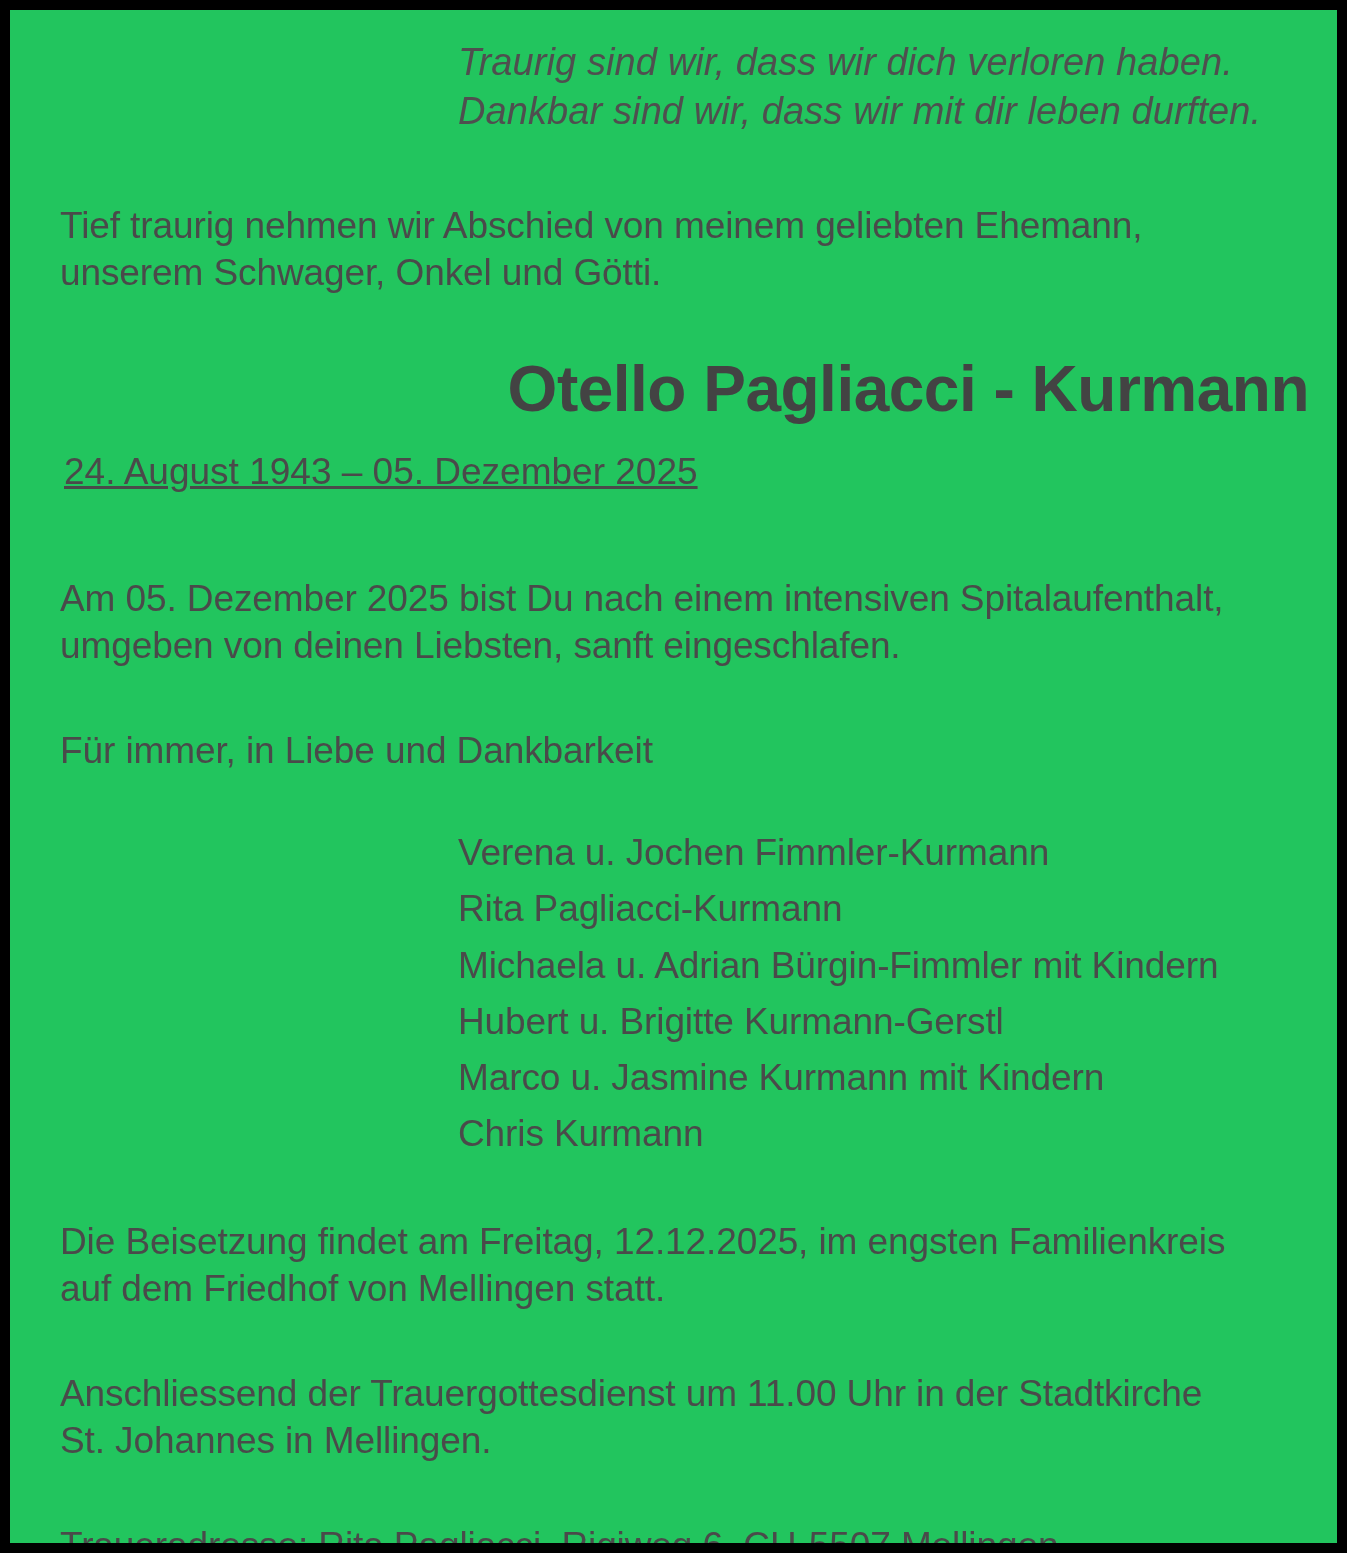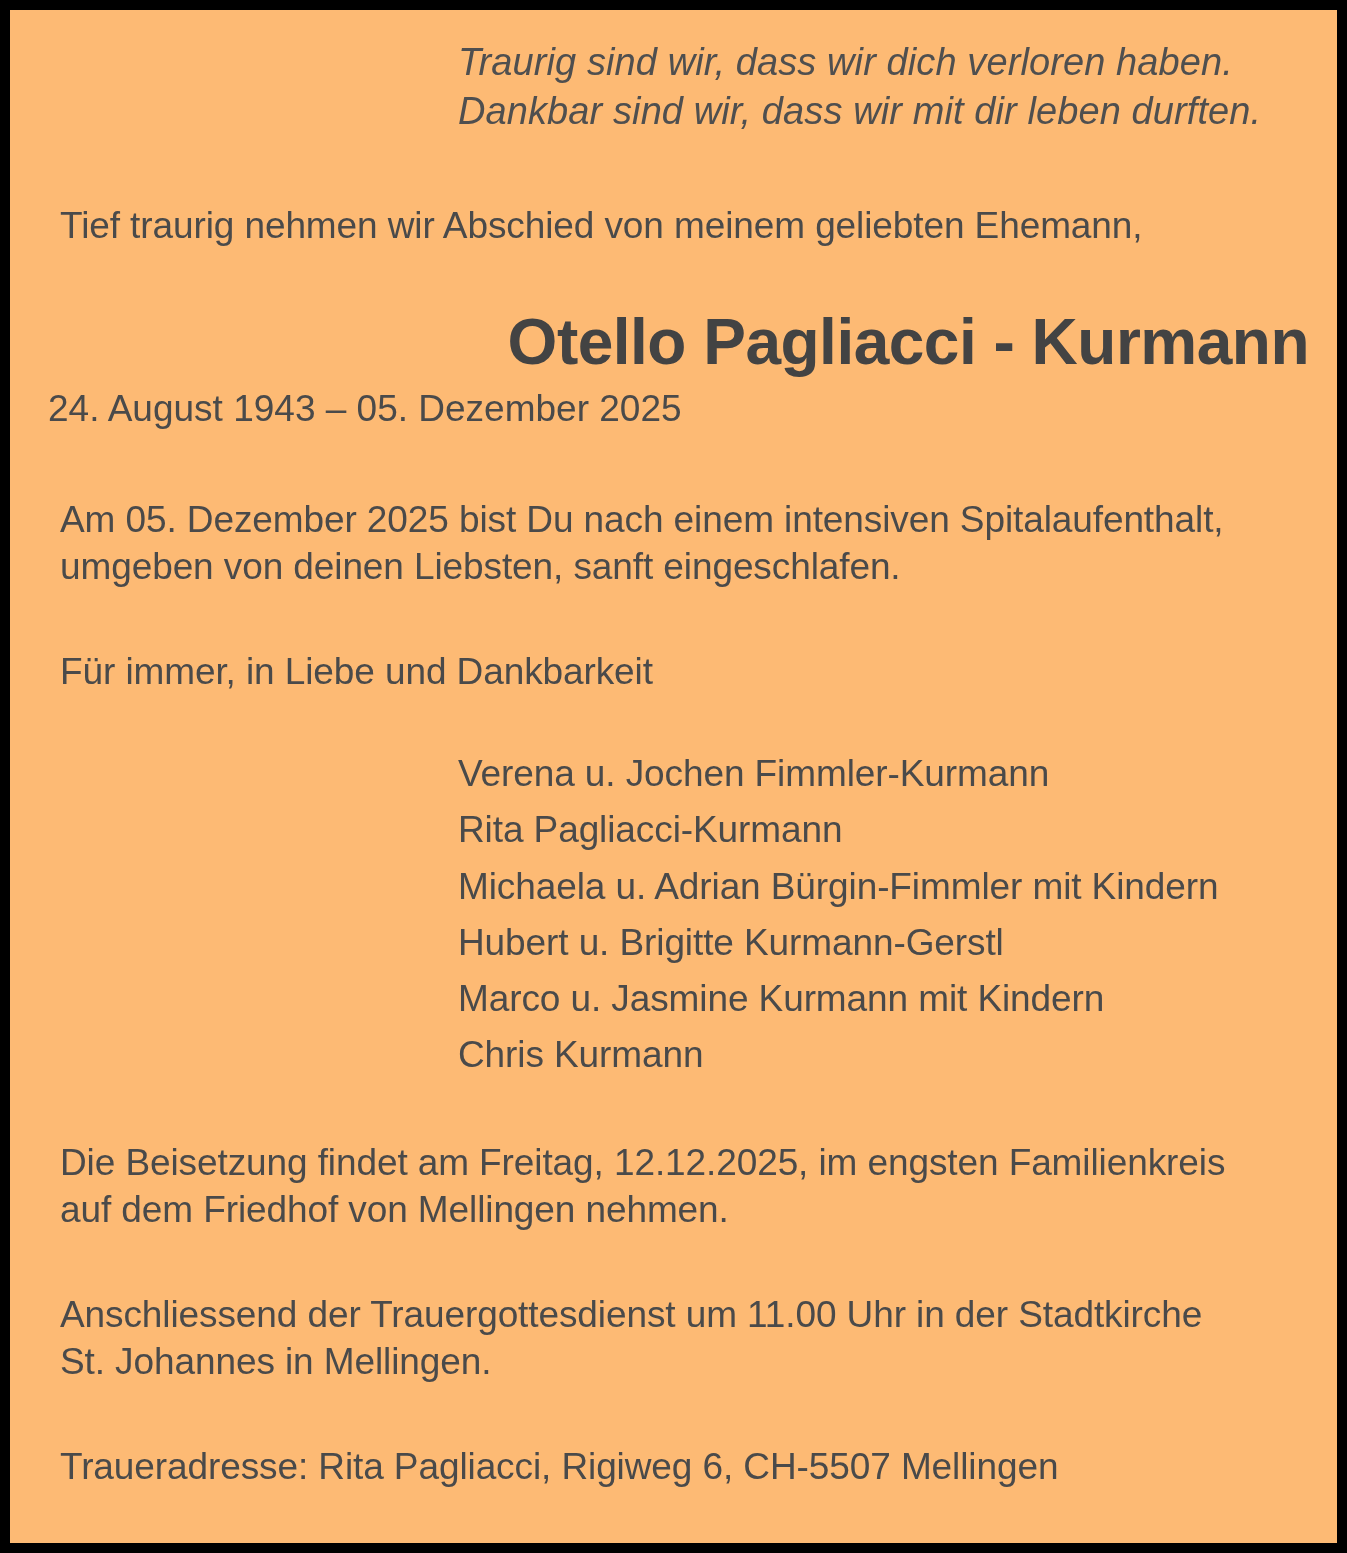--- a/index.html
+++ b/index.html
@@ -7,21 +7,21 @@
     margin: 0;
     padding: 0;
     background: #ffffff;
   }
 
   .notice {
     position: relative;
     width: 1347px;
     height: 1553px;
     box-sizing: border-box;
-    background: #fdba74;
+    background: #22c55e;
     border: 10px solid #000000;
     overflow: hidden;
     font-family: "Liberation Sans", "DejaVu Sans", sans-serif;
     color: #4a4a4a;
   }
 
   .inner {
     box-sizing: border-box;
     width: 100%;
     height: 100%;
@@ -68,27 +68,28 @@
     line-height: 1.08;
     font-weight: bold;
     color: #434343;
     font-stretch: condensed;
     letter-spacing: -0.5px;
     white-space: nowrap;
     text-align: right;
   }
 
   .life-dates {
-    margin: 0;
+    margin: 16px;
     padding-top: 10px;
     font-size: 37px;
     line-height: 1.2;
     color: #4a4a4a;
     font-stretch: condensed;
     white-space: nowrap;
+    text-decoration: underline;
   }
 
   
   .mourners {
     list-style: none;
     margin: 0 0 0 410px;
     padding: 0;
   }
   .mourners li {
     font-size: 37px;
@@ -107,20 +108,21 @@
 
     <div class="poem">
       <span class="poem-line">Traurig sind wir, dass wir dich verloren haben.</span>
       <span class="poem-line">Dankbar sind wir, dass wir mit dir leben durften.</span>
     </div>
 
     <div class="gap-lead"></div>
 
     <p class="para">
       <span class="ln">Tief traurig nehmen wir Abschied von meinem geliebten Ehemann,</span>
+      <span class="ln">unserem Schwager, Onkel und Götti.</span>
     </p>
 
     <div class="gap-md"></div>
 
     <h1 class="deceased-name">Otello Pagliacci - Kurmann</h1>
 
     <p class="life-dates">24. August 1943 – 05. Dezember 2025</p>
 
     <div class="gap-lead"></div>
 
@@ -141,21 +143,21 @@
       <li>Michaela u. Adrian Bürgin-Fimmler mit Kindern</li>
       <li>Hubert u. Brigitte Kurmann-Gerstl</li>
       <li>Marco u. Jasmine Kurmann mit Kindern</li>
       <li>Chris Kurmann</li>
     </ul>
 
     <div class="gap-after-list"></div>
 
     <p class="para">
       <span class="ln">Die Beisetzung findet am Freitag, 12.12.2025, im engsten Familienkreis</span>
-      <span class="ln">auf dem Friedhof von Mellingen nehmen.</span>
+      <span class="ln">auf dem Friedhof von Mellingen statt.</span>
     </p>
 
     <div class="gap-sm"></div>
 
     <p class="para">
       <span class="ln">Anschliessend der Trauergottesdienst um 11.00 Uhr in der Stadtkirche</span>
       <span class="ln">St. Johannes in Mellingen.</span>
     </p>
 
     <div class="gap-sm"></div>

